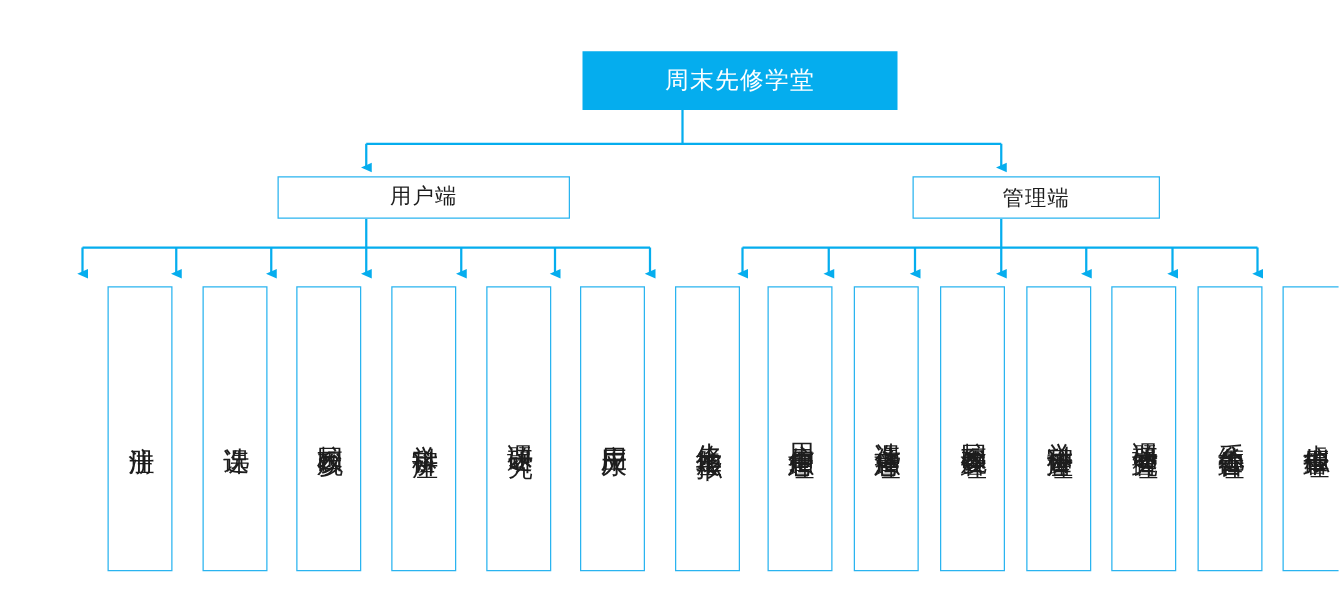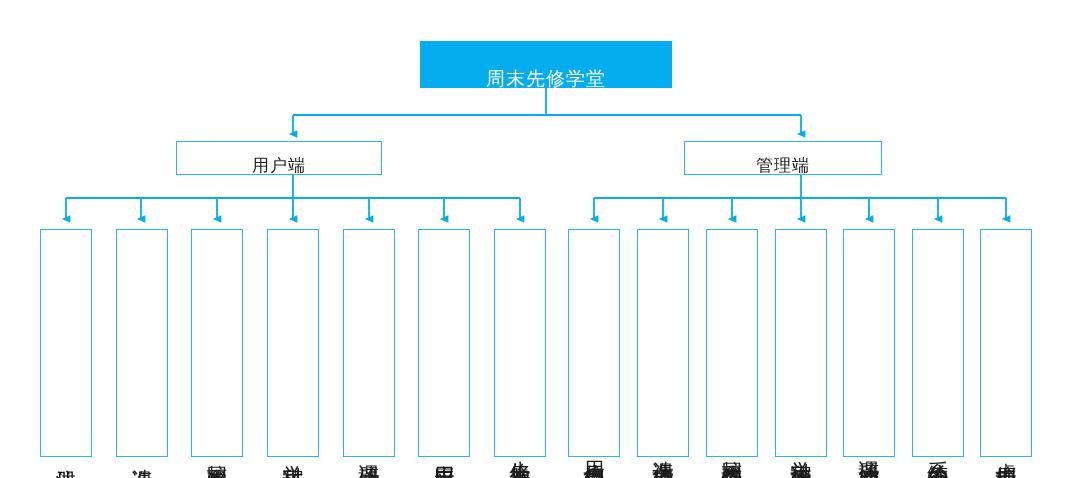--- a/index.html
+++ b/index.html
@@ -22,22 +22,23 @@
     left: 0;
     top: 0;
     width: 1071px;
     height: 478px;
     pointer-events: none;
   }
   .node {
     position: absolute;
     box-sizing: border-box;
     display: flex;
-    align-items: flex-end;
+    align-items: center;
     justify-content: center;
+    margin-left: 46px;
   }
   .node-root {
     left: 420px;
     top: 41px;
     width: 252px;
     height: 47px;
     background: #05ADEE;
     border: none;
   }
   .node-root .node-label {
@@ -53,21 +54,22 @@
   }
   .node-branch .node-label {
     color: #1d1d1d;
     font-size: 17px;
     letter-spacing: 1px;
     line-height: 1;
   }
   #node-user-client {
     left: 176px;
     top: 141px;
-    width: 206px;
+    width: 234px;
+    font-family: Liberation Mono, monospace;
   }
   #node-admin-client {
     left: 684px;
     top: 141px;
     width: 198px;
   }
   .node-leaf {
     top: 229px;
     height: 228px;
     width: 52px;

